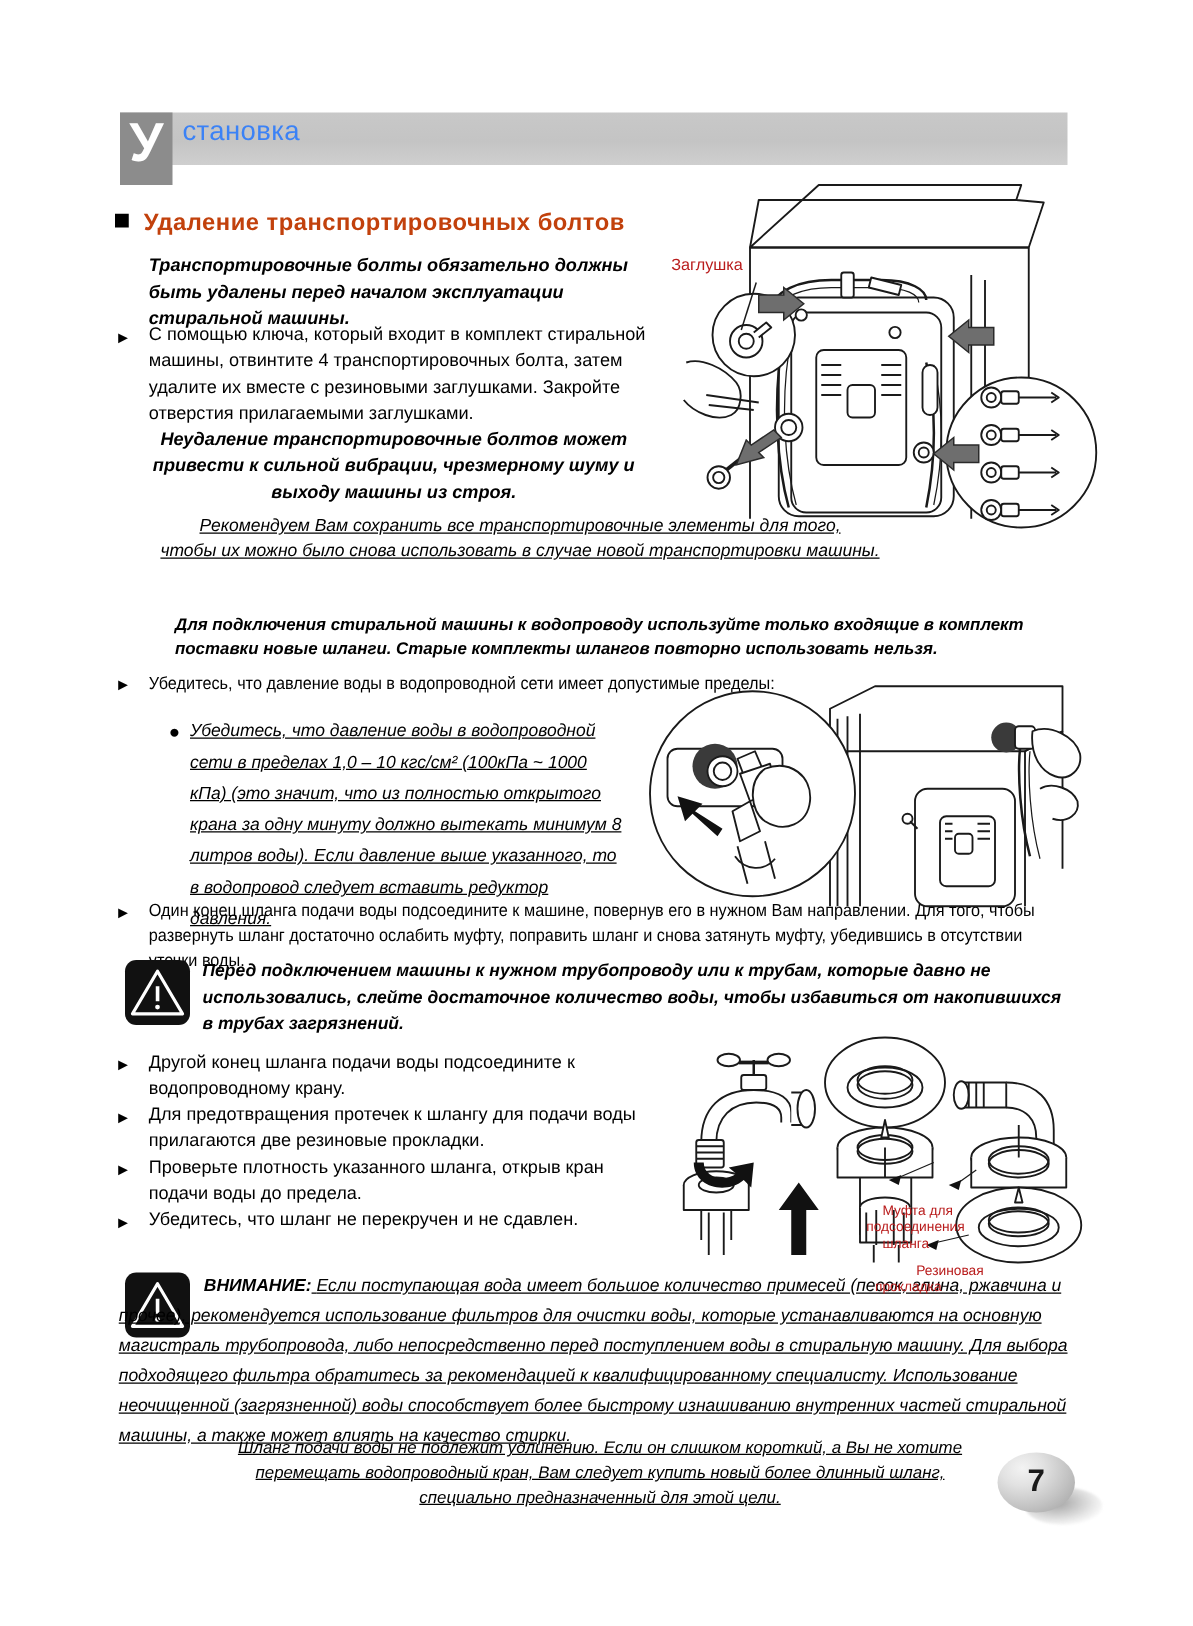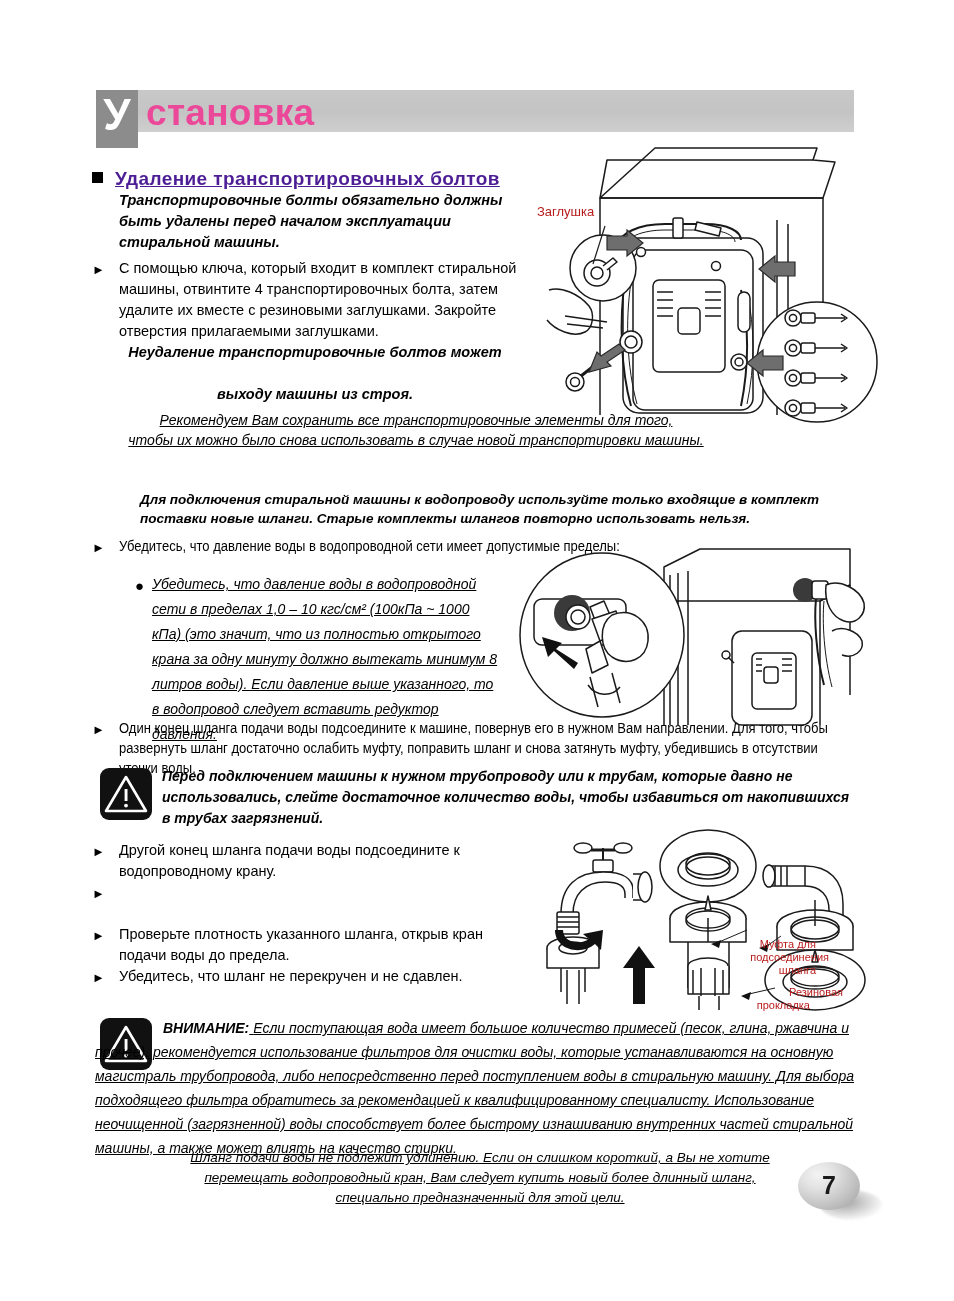--- a/index.html
+++ b/index.html
@@ -43,34 +43,33 @@
     font-size: 44px;
     font-weight: bold;
     line-height: 50px;
     text-align: center;
     font-family: "Liberation Sans", sans-serif;
   }
   .header-title {
     position: absolute;
     left: 146px;
     top: 92px;
-    font-size: 37px;
-    font-weight: bold;
+    font-size: 22px;
+    font-weight: normal;
     letter-spacing: 0.3px;
-    color: #ec4899;
+    color: #3b82f6;
   }
 
   
   .sec-head {
     position: absolute;
     font-size: 19px;
     font-weight: bold;
     letter-spacing: 0.4px;
-    color: #4c1d95;
-    text-decoration: underline;
+    color: #c2410c;
   }
   .sec-head .sq {
     display: inline-block;
     width: 11px;
     height: 11px;
     background: #000;
     margin-right: 12px;
     vertical-align: 2px;
   }
 
@@ -166,44 +165,46 @@
   
   .illus-label {
     position: absolute;
     font-size: 13px;
     line-height: 15px;
     color: #b91c1c;
   }
   .illus-label.small {
     font-size: 11px;
     line-height: 13px;
-    text-align: right;
+    text-align: left;
+    margin-top: 25px;
   }
 
   svg.art { position: absolute; overflow: visible; }
 </style>
 </head>
 <body>
 
 <div class="page">
 
   <div class="header-bar"></div>
   <div class="header-badge">У</div>
   <div class="header-title">становка</div>
 
   <div class="sec-head" style="left:92px; top:168px;">
     <span class="sq"></span><span>Удаление транспортировочных болтов</span>
   </div>
 
-  <div class="txt t-lead" style="left:119px; top:190px; width:400px;">Транспортировочные болты обязательно должны быть удалены перед началом эксплуатации стиральной машины.</div>
+  <div class="txt t-lead" style="left:119px; top:203px; width:400px;">Транспортировочные болты обязательно должны быть удалены перед началом эксплуатации стиральной машины.</div>
 
   <div class="arrow-b" style="left:92px; top:263px;">►</div>
   <div class="txt t-body" style="left:119px; top:258px; width:430px;">С помощью ключа, который  входит в комплект стиральной машины, отвинтите 4 транспортировочных болта, затем удалите их вместе с резиновыми заглушками. Закройте отверстия прилагаемыми заглушками.</div>
 
   <div class="txt t-lead t-center" style="left:115px; top:342px; width:400px;">Неудаление транспортировочные болтов может</div>
+  <div class="txt t-lead t-center" style="left:115px; top:363px; width:400px;">привести к сильной вибрации, чрезмерному шуму и</div>
   <div class="txt t-lead t-center" style="left:115px; top:384px; width:400px;">выходу машины из строя.</div>
 
   <div class="txt italic t-center" style="left:106px; top:410px; width:620px; font-size:14px; line-height:20px;">Рекомендуем Вам сохранить все транспортировочные элементы для того,</div>
   <div class="txt italic t-center" style="left:106px; top:430px; width:620px; font-size:14px; line-height:20px;">чтобы их можно было снова использовать в случае новой транспортировки машины.</div>
 
 
   <div class="txt bold-italic" style="left:140px; top:490px; width:680px; font-size:13.5px; line-height:19px;">Для подключения стиральной машины к водопроводу используйте только входящие в комплект</div>
   <div class="txt bold-italic" style="left:140px; top:509px; width:680px; font-size:13.5px; line-height:19px;">поставки новые шланги. Старые комплекты шлангов повторно использовать нельзя.</div>
 
   <div class="arrow-b" style="left:92px; top:541px;">►</div>
@@ -221,20 +222,21 @@
       <rect x="24.6" y="21" width="2.9" height="12" fill="#ffffff"></rect>
       <circle cx="26" cy="37.6" r="1.9" fill="#ffffff"></circle>
     </svg>
   </div>
   <div class="txt bold-italic" style="left:162px; top:766px; width:690px; font-size:14px; line-height:21px;">Перед подключением машины к нужном трубопроводу или к трубам, которые давно не использовались, слейте достаточное количество воды, чтобы избавиться от накопившихся в трубах загрязнений.</div>
 
   <div class="arrow-b" style="left:92px; top:845px;">►</div>
   <div class="txt t-body" style="left:119px; top:840px; width:400px;">Другой конец шланга подачи воды подсоедините  к водопроводному крану.</div>
 
   <div class="arrow-b" style="left:92px; top:887px;">►</div>
+  <div class="txt t-body" style="left:119px; top:882px; width:400px;">Для предотвращения протечек к шлангу для подачи воды прилагаются две резиновые прокладки.</div>
 
   <div class="arrow-b" style="left:92px; top:929px;">►</div>
   <div class="txt t-body" style="left:119px; top:924px; width:400px;">Проверьте плотность указанного шланга, открыв кран подачи воды до предела.</div>
 
   <div class="arrow-b" style="left:92px; top:971px;">►</div>
   <div class="txt t-body" style="left:119px; top:966px; width:420px;">Убедитесь, что шланг не перекручен и не сдавлен.</div>
 
   <div class="warn-icon" style="left:100px; top:1018px;">
     <svg width="52" height="52" viewBox="0 0 52 52">
       <path d="M26 9 L46 43 L6 43 Z" fill="none" stroke="#ffffff" stroke-width="2.6" stroke-linejoin="round"></path>

